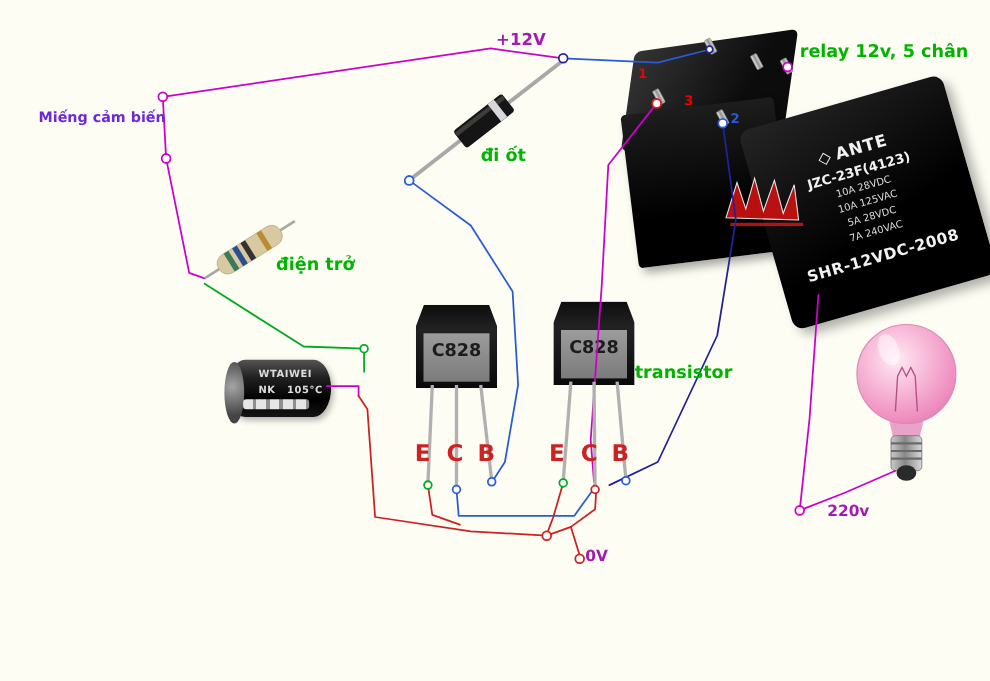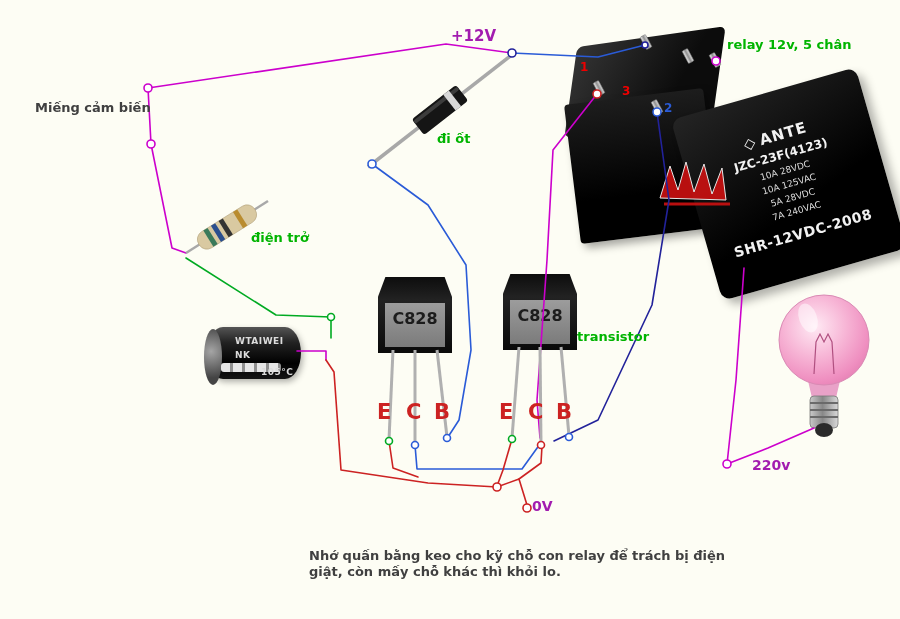--- a/index.html
+++ b/index.html
@@ -3,23 +3,23 @@
 <meta charset="utf-8">
 <style>
   html,body{margin:0;padding:0;}
   .stage{
     position:relative;width:900px;height:619px;overflow:hidden;
     background:#fdfdf4;font-family:"DejaVu Sans",sans-serif;
   }
   .stage > svg{position:absolute;left:0;top:0;z-index:2;}
   .comp{position:absolute;z-index:1;}
   .lbl{position:absolute;z-index:3;font-weight:bold;white-space:pre-line;line-height:1.25;}
-  .lbl.green{color:#00b400;font-size:13px;}
+  .lbl.green{color:#00b400;font-size:16px;}
   .lbl.red{color:#a21caf;font-size:14px;}
-  .lbl.magenta{color:#404040;font-size:13px;}
+  .lbl.magenta{color:#6d28d9;font-size:13px;}
   .pinnum{position:absolute;z-index:3;font-weight:bold;font-size:12px;}
 
   
   .relay1-top{left:570px;top:38px;width:150px;height:88px;
     background:linear-gradient(115deg,#343434,#0c0c0c 70%);
     transform:rotate(-8deg) skewX(-16deg);border-radius:6px;}
   .relay1-front{left:572px;top:96px;width:140px;height:140px;
     background:linear-gradient(180deg,#1d1d1d,#000 70%);
     transform:rotate(-7deg);border-radius:4px;box-shadow:4px 5px 9px rgba(0,0,0,.35);}
 
@@ -83,21 +83,21 @@
   <div class="comp transistor t2">
     <div class="t-body"></div>
     <div class="t-face">C828</div>
   </div>
 
   <div class="comp cap">
     <div class="cap-end"></div>
     <div class="cap-stripe"></div>
     <span class="cap-txt" style="top:9px;left:28px;">WTAIWEI</span>
     <span class="cap-txt" style="top:23px;left:28px;">NK</span>
-    <span class="cap-txt" style="top:40px;left:54px;">105°C</span>
+    <span class="cap-txt" style="top:23px;left:54px;">105°C</span>
   </div>
 
   <svg width="900" height="619" viewBox="0 0 900 619">
     <defs>
       <radialGradient id="gBulb" cx="40%" cy="35%" r="75%">
         <stop offset="0%" stop-color="#ffeaf4"></stop>
         <stop offset="45%" stop-color="#f7b6d6"></stop>
         <stop offset="80%" stop-color="#ef8fc0"></stop>
         <stop offset="100%" stop-color="#e27bb0"></stop>
       </radialGradient>
@@ -205,21 +205,20 @@
   </svg>
 
   <span class="lbl red" style="left:451px;top:27px;font-size:15px;">+12V</span>
   <span class="lbl magenta" style="left:35px;top:100px;">Miếng cảm biến</span>
   <span class="lbl green" style="left:437px;top:131px;">đi ốt</span>
   <span class="lbl green" style="left:251px;top:230px;">điện trở</span>
   <span class="lbl green" style="left:727px;top:37px;">relay 12v, 5 chân</span>
   <span class="lbl green" style="left:577px;top:329px;">transistor</span>
   <span class="lbl red" style="left:752px;top:457px;">220v</span>
   <span class="lbl red" style="left:532px;top:498px;">0V</span>
-  <span class="lbl magenta" style="left:309px;top:548px;width:440px;">Nhớ quấn bằng keo cho kỹ chỗ con relay để trách bị điện giật, còn mấy chỗ khác thì khỏi lo.</span>
 
   <span class="pinnum" style="left:580px;top:60px;color:#ee0000;">1</span>
   <span class="pinnum" style="left:622px;top:84px;color:#ee0000;">3</span>
   <span class="pinnum" style="left:664px;top:101px;color:#2a5bd7;">2</span>
 
   <span class="ecb" style="left:377px;top:400px;">E</span>
   <span class="ecb" style="left:406px;top:400px;">C</span>
   <span class="ecb" style="left:434px;top:400px;">B</span>
   <span class="ecb" style="left:499px;top:400px;">E</span>
   <span class="ecb" style="left:528px;top:400px;">C</span>

